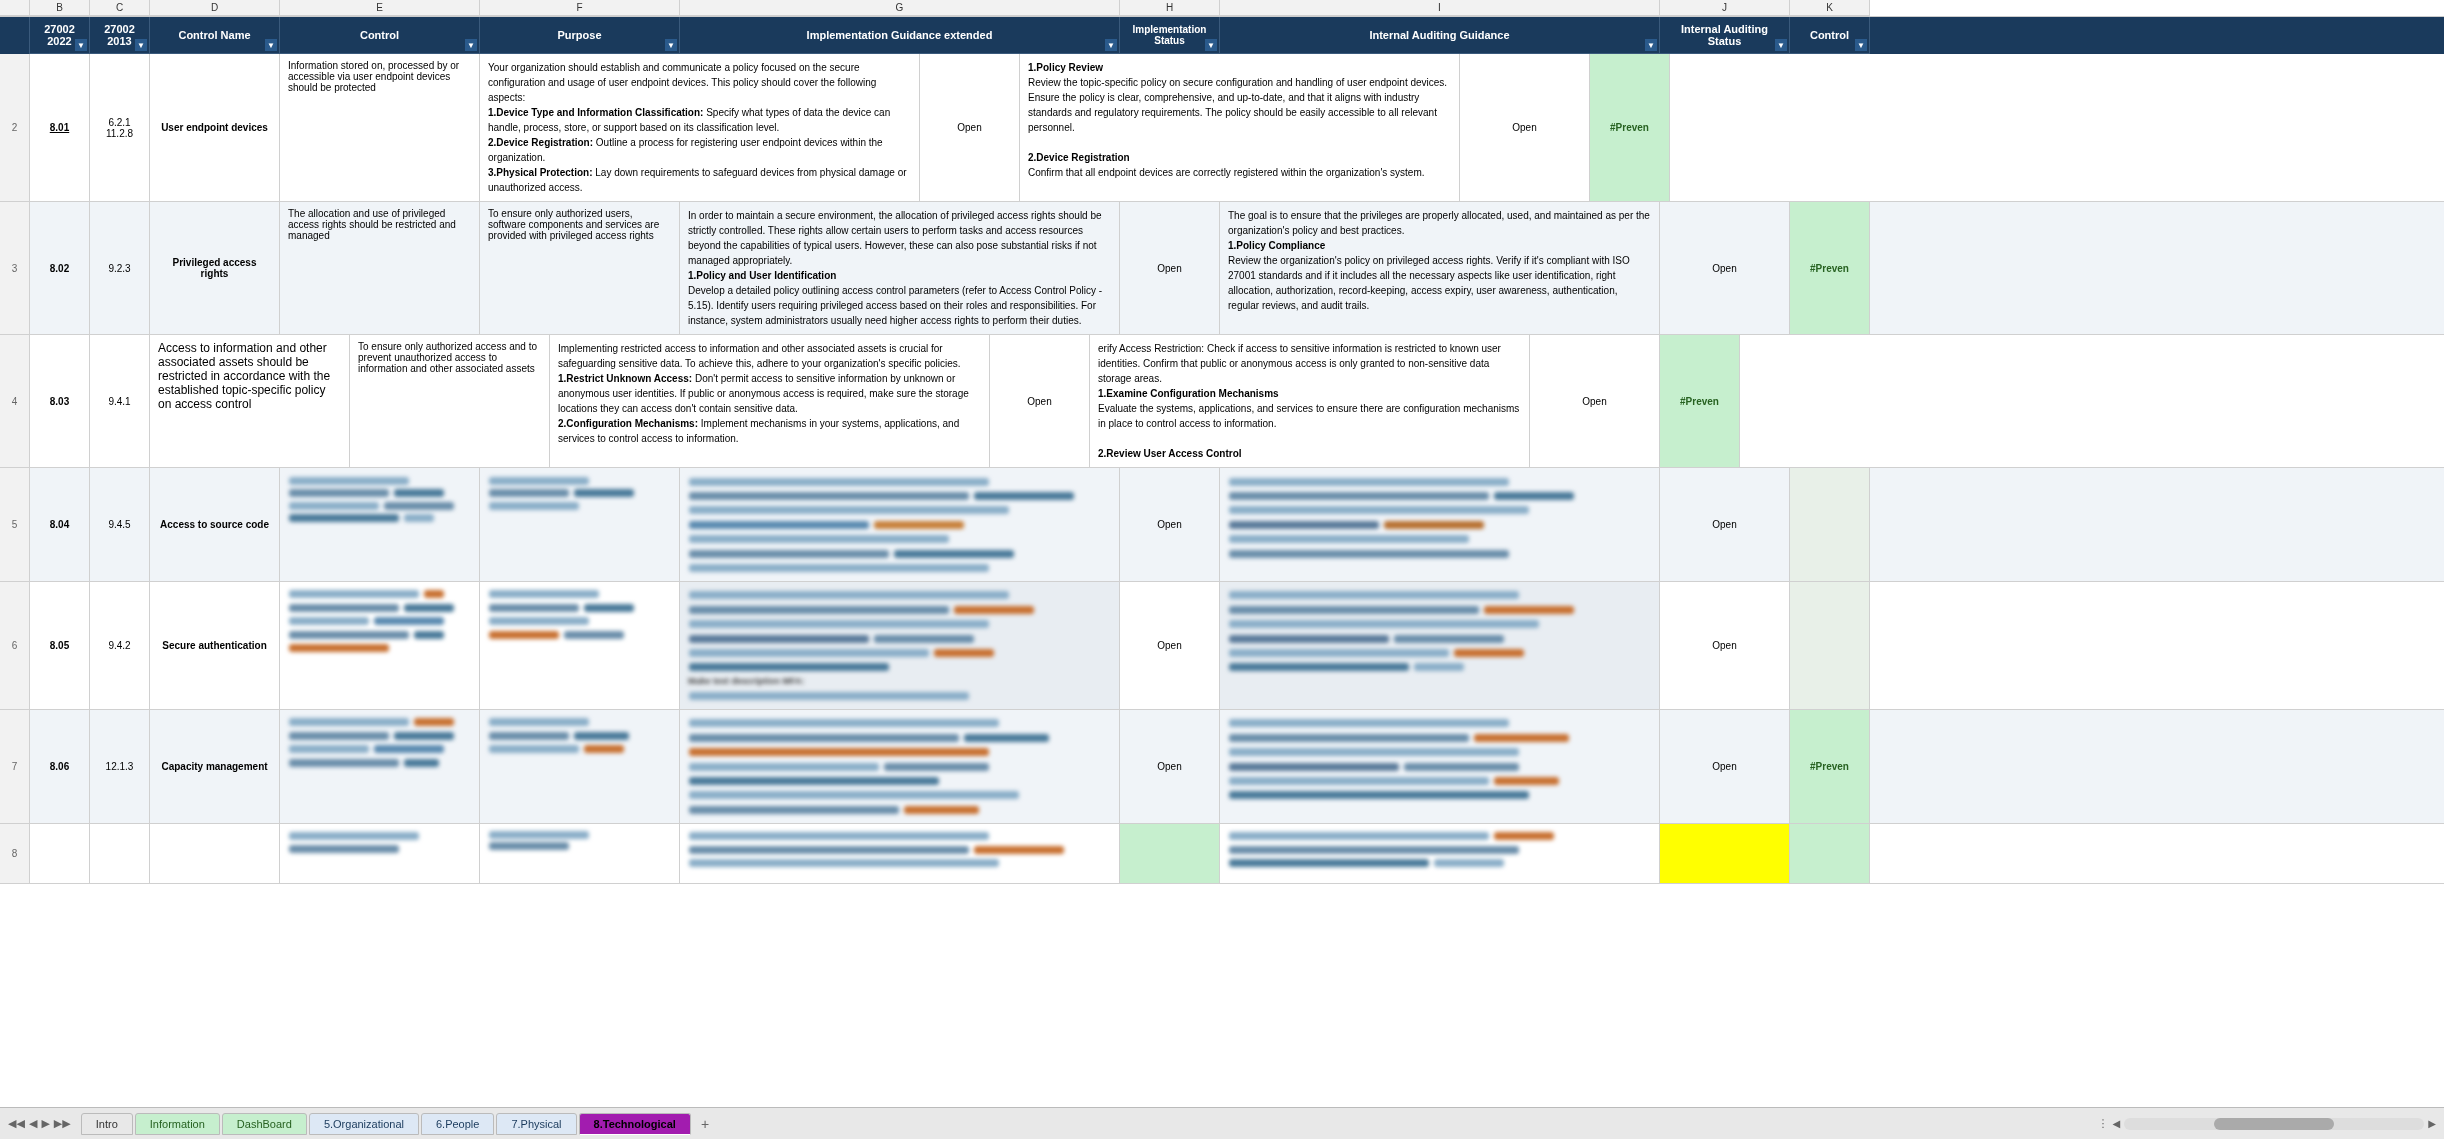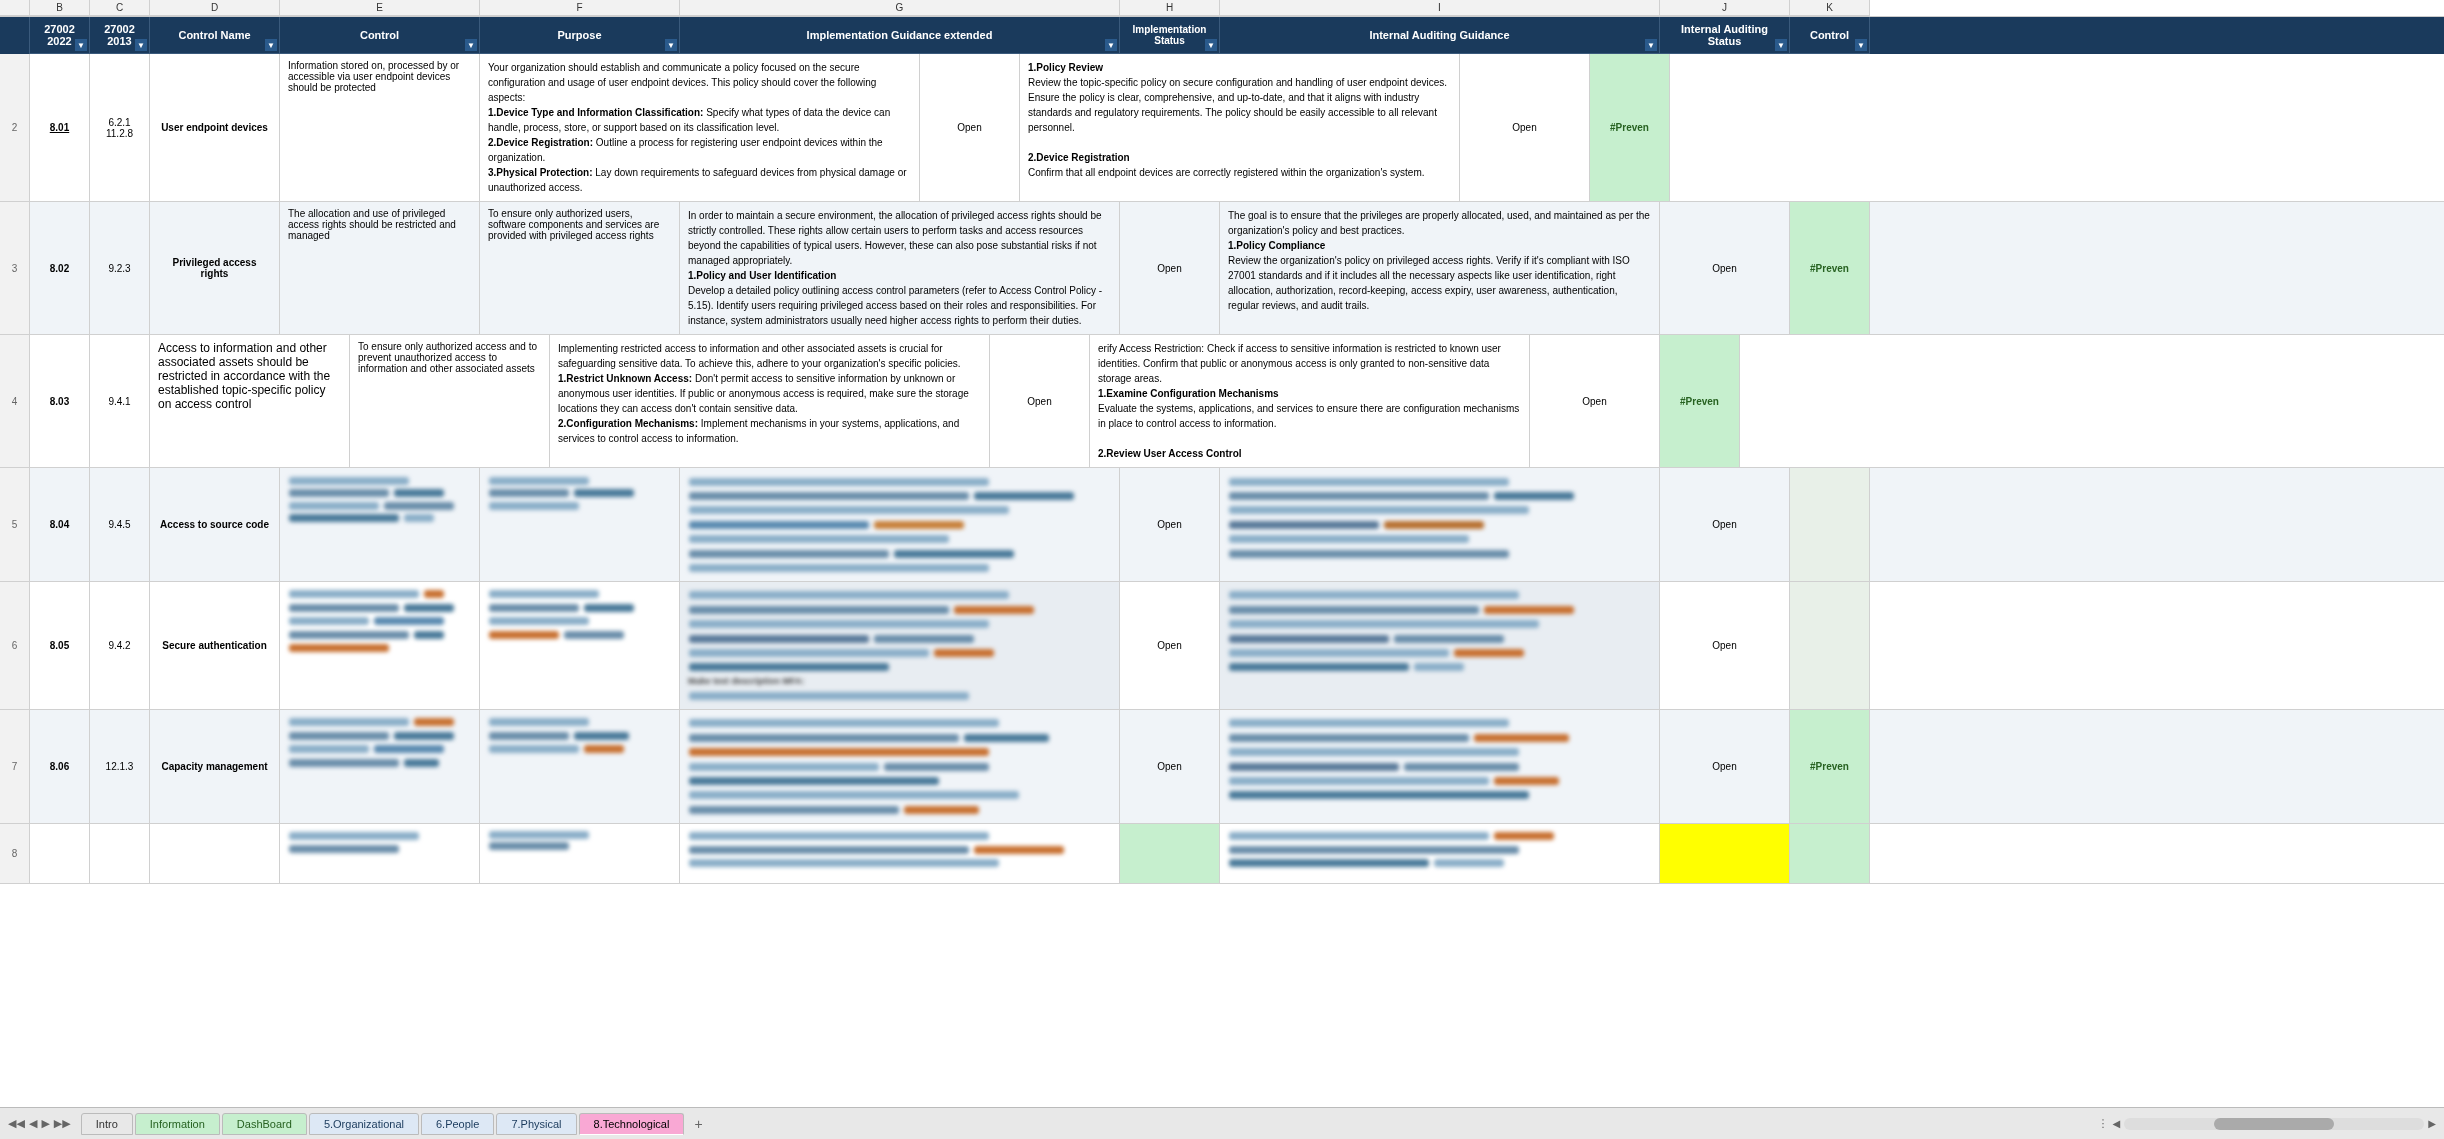--- a/index.html
+++ b/index.html
@@ -155,23 +155,23 @@
       padding: 4px 14px;
       border: 1px solid #bbb;
       background: #e8e8e8;
       font-size: 11px;
       cursor: pointer;
       border-radius: 3px 3px 0 0;
       color: #333;
     }
     
     .tab.active {
-      background: #f9a8d4;
+      background: #a21caf;
       border-bottom-color: #fff;
-      font-weight: normal;
+      font-weight: bold;
       color: #000;
     }
     
     .tab.green {
       background: #c6efce;
       color: #276221;
     }
     
     .tab.blue {
       background: #dde8f5;

